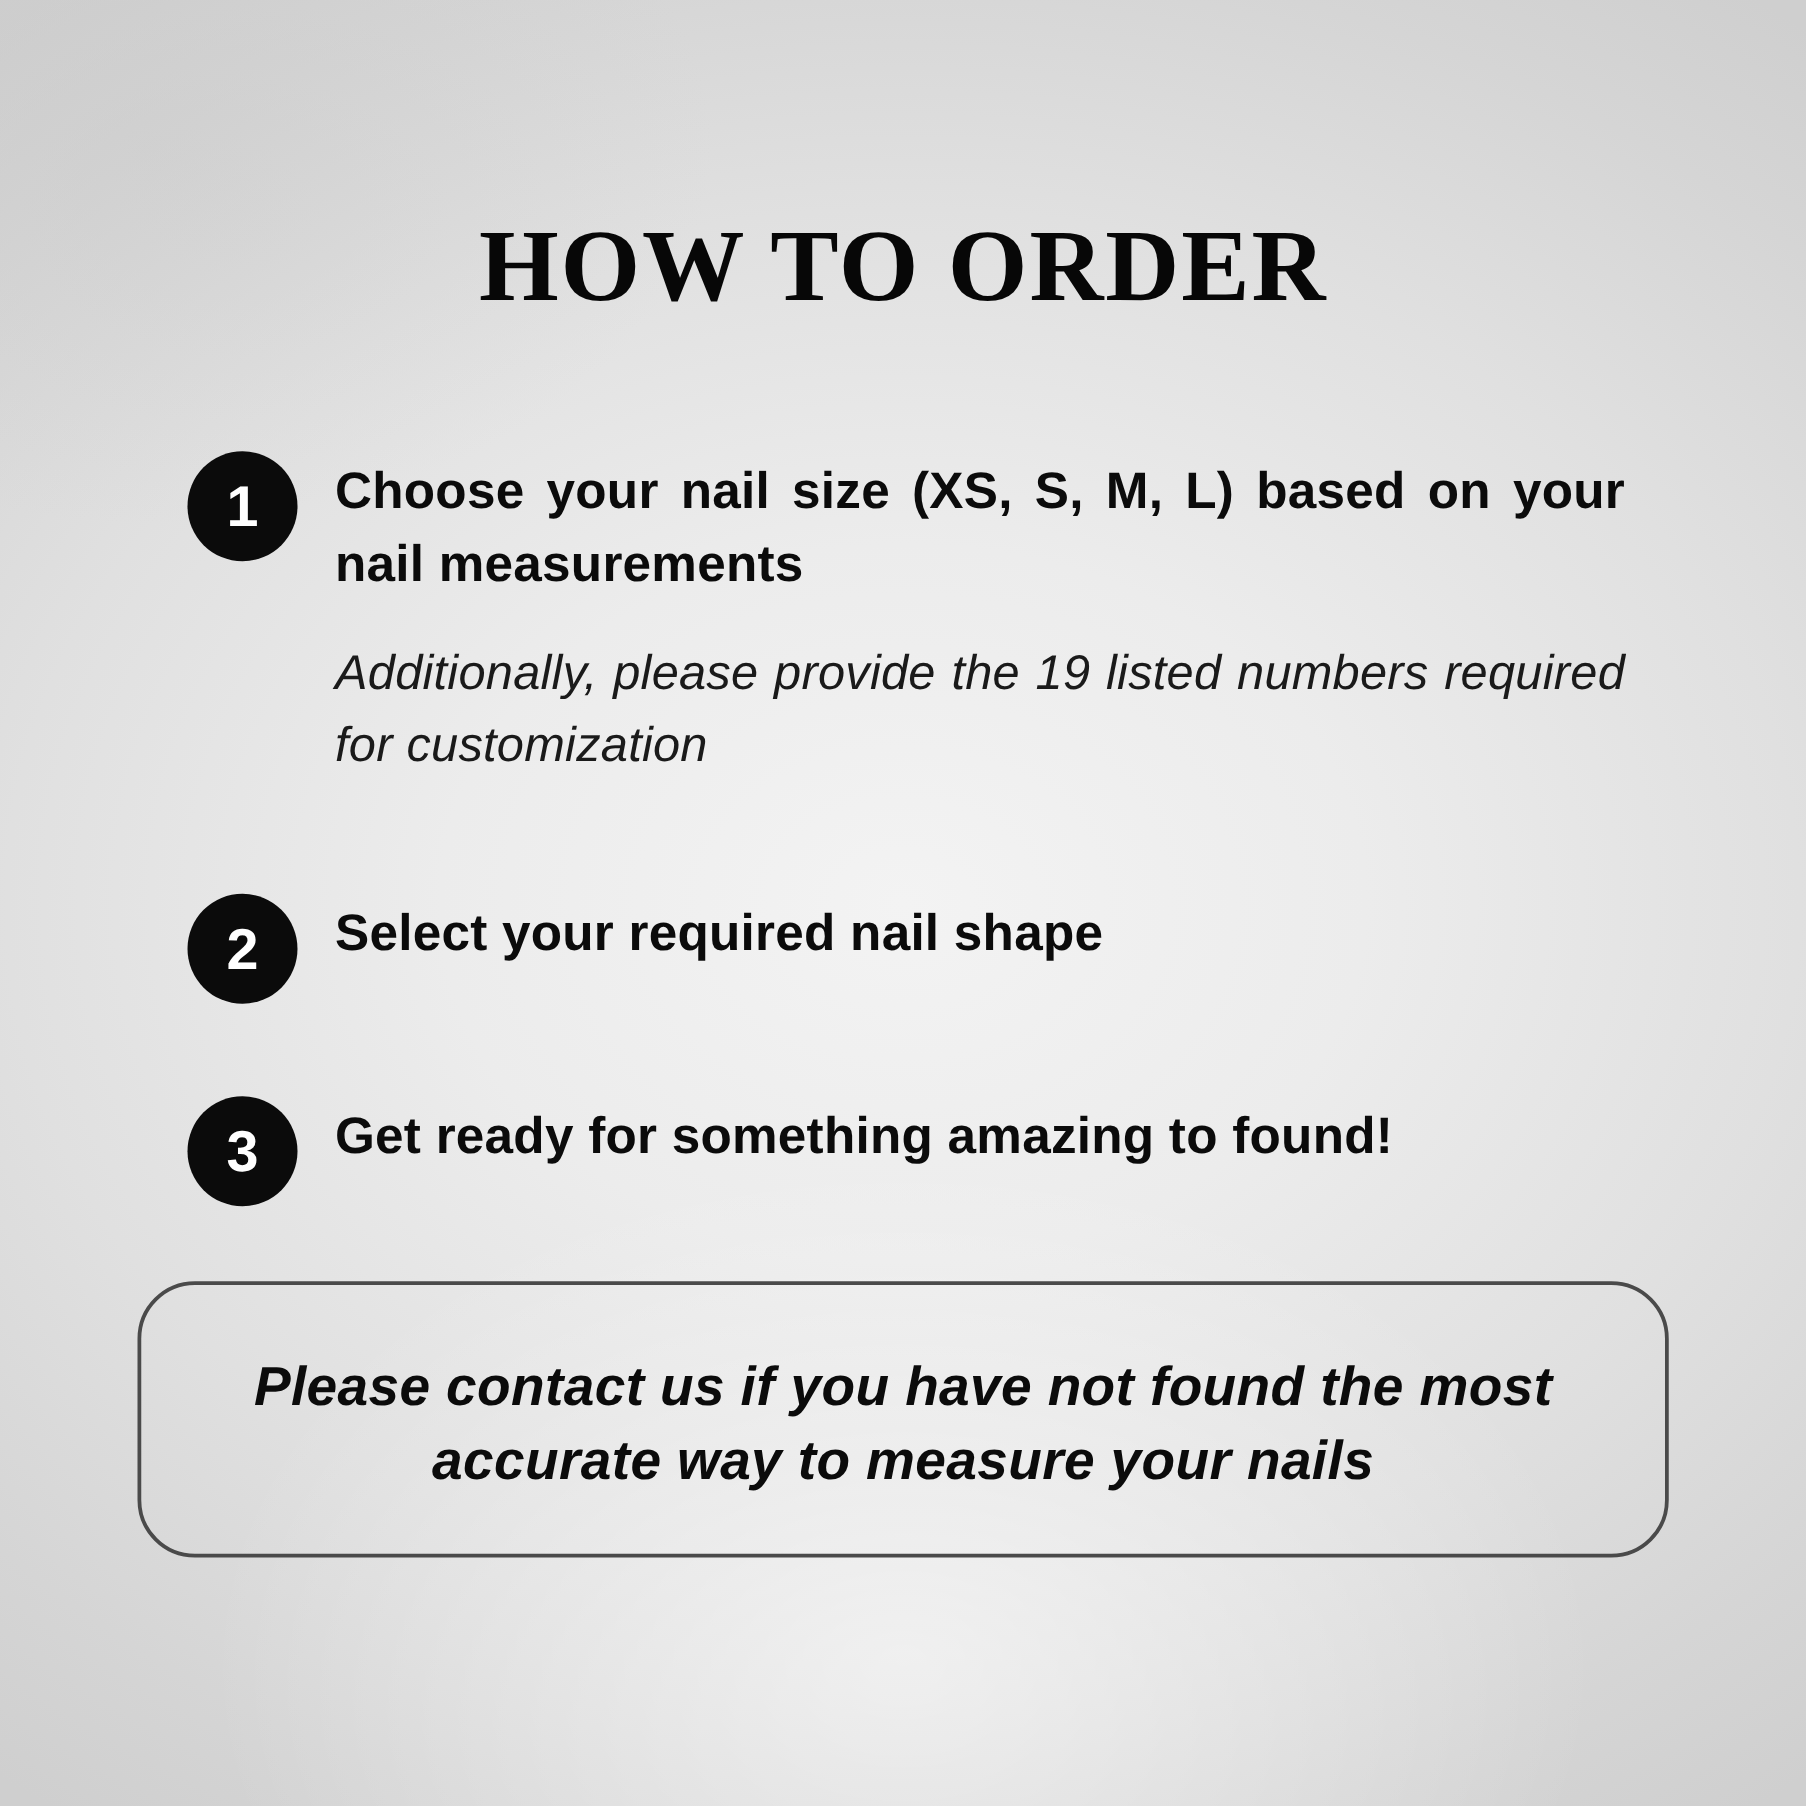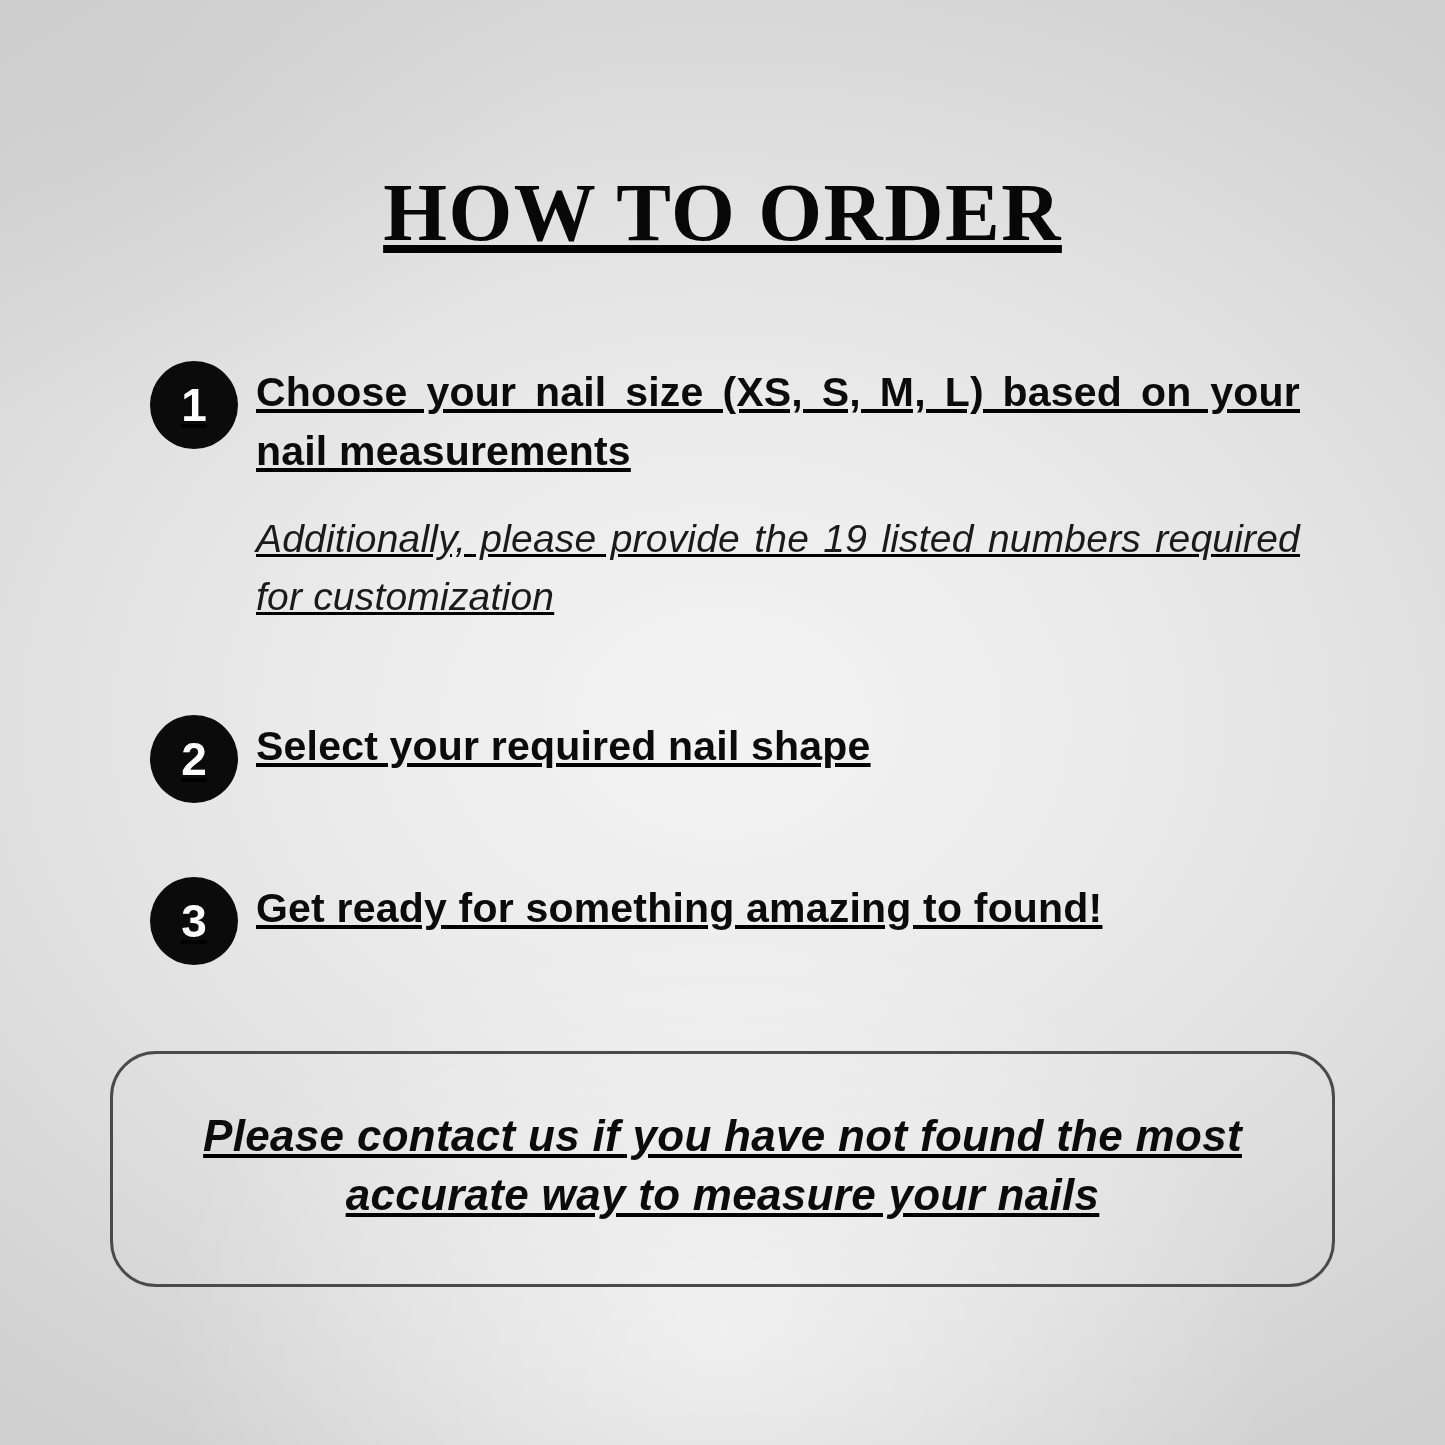--- a/index.html
+++ b/index.html
@@ -27,21 +27,20 @@
     inset: 0;
     pointer-events: none;
     background:
       radial-gradient(ellipse 55% 40% at 50% 92%, rgba(255,255,255,0.55) 0%, rgba(255,255,255,0.0) 70%),
       radial-gradient(ellipse 45% 30% at 8% 8%, rgba(200,200,200,0.35) 0%, rgba(200,200,200,0) 70%);
   }
   .content {
     position: relative;
     z-index: 2;
     padding: 0 95px;
-    text-decoration: underline;
   }
 
   .title {
     text-align: center;
     font-family: "Liberation Serif", serif;
     font-weight: bold;
     font-size: 82px;
     letter-spacing: 1.5px;
     color: #070707;
     margin: 0;
@@ -70,21 +69,21 @@
     color: #ffffff;
     font-size: 46px;
     font-weight: bold;
     display: flex;
     align-items: center;
     justify-content: center;
     line-height: 1;
     margin-top: 2px;
   }
   .step-body {
-    margin-left: 18px;
+    margin-left: 30px;
     flex: 1 1 auto;
     padding-top: 4px;
   }
   .step-text {
     font-size: 41px;
     font-weight: bold;
     color: #0b0b0b;
     line-height: 1.45;
     text-align: justify;
     text-align-last: left;
@@ -102,24 +101,24 @@
     letter-spacing: 0.2px;
   }
   .step.compact .step-text {
     text-align: left;
   }
 
   .step-2 { margin-top: 86px !important; }
   .step-3 { margin-top: 72px !important; }
 
   .notice {
-    margin: 86px 15px 0 15px;
+    margin: 60px 15px 0 15px;
     border: 3px solid #4a4a4a;
     border-radius: 46px;
-    padding: 52px 60px 59px 60px;
+    padding: 52px 60px 44px 60px;
     position: relative;
     z-index: 2;
   }
   .notice-text {
     margin: 0;
     text-align: center;
     font-size: 44px;
     font-weight: bold;
     font-style: italic;
     color: #0b0b0b;

